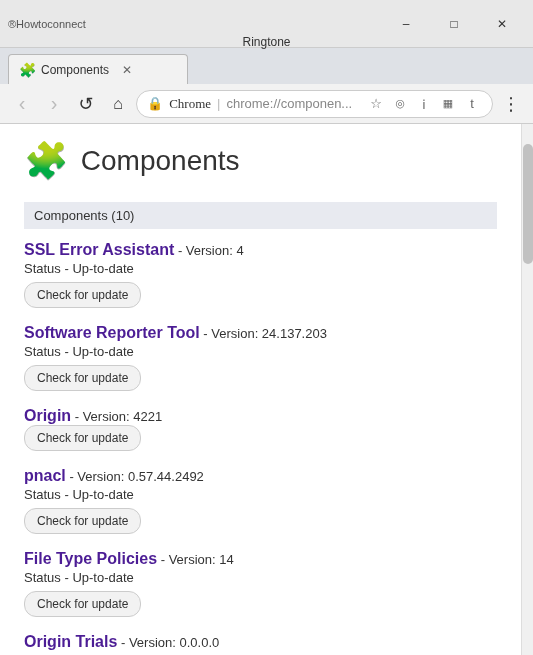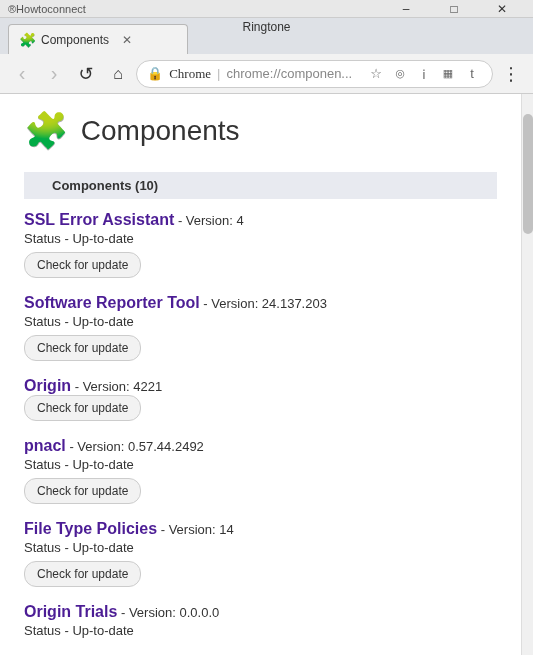--- a/index.html
+++ b/index.html
@@ -10,21 +10,21 @@
       width: 533px;
       height: 655px;
       overflow: hidden;
       display: flex;
       flex-direction: column;
     }
 
     
     .title-bar {
       background: #e8e8e8;
-      height: 18px;
+      height: 48px;
       display: flex;
       align-items: center;
       justify-content: space-between;
       padding: 0 8px;
       border-bottom: 1px solid #ccc;
       flex-shrink: 0;
     }
     .title-bar-left {
       display: flex;
       align-items: center;
@@ -221,22 +221,22 @@
       font-size: 36px;
       color: #5a5a5a;
     }
     .page-title {
       font-size: 28px;
       font-weight: 300;
       color: #333;
     }
     .section-header {
       background: #e8eaf0;
-      padding: 6px 28px;
-      font-weight: 700;
+      padding: 6px 10px;
+      font-weight: 400;
       font-size: 13px;
       color: #333;
       margin-bottom: 12px;
     }
     .component-item {
       margin-bottom: 14px;
       padding-bottom: 2px;
     }
     .component-name {
       font-weight: 600;

